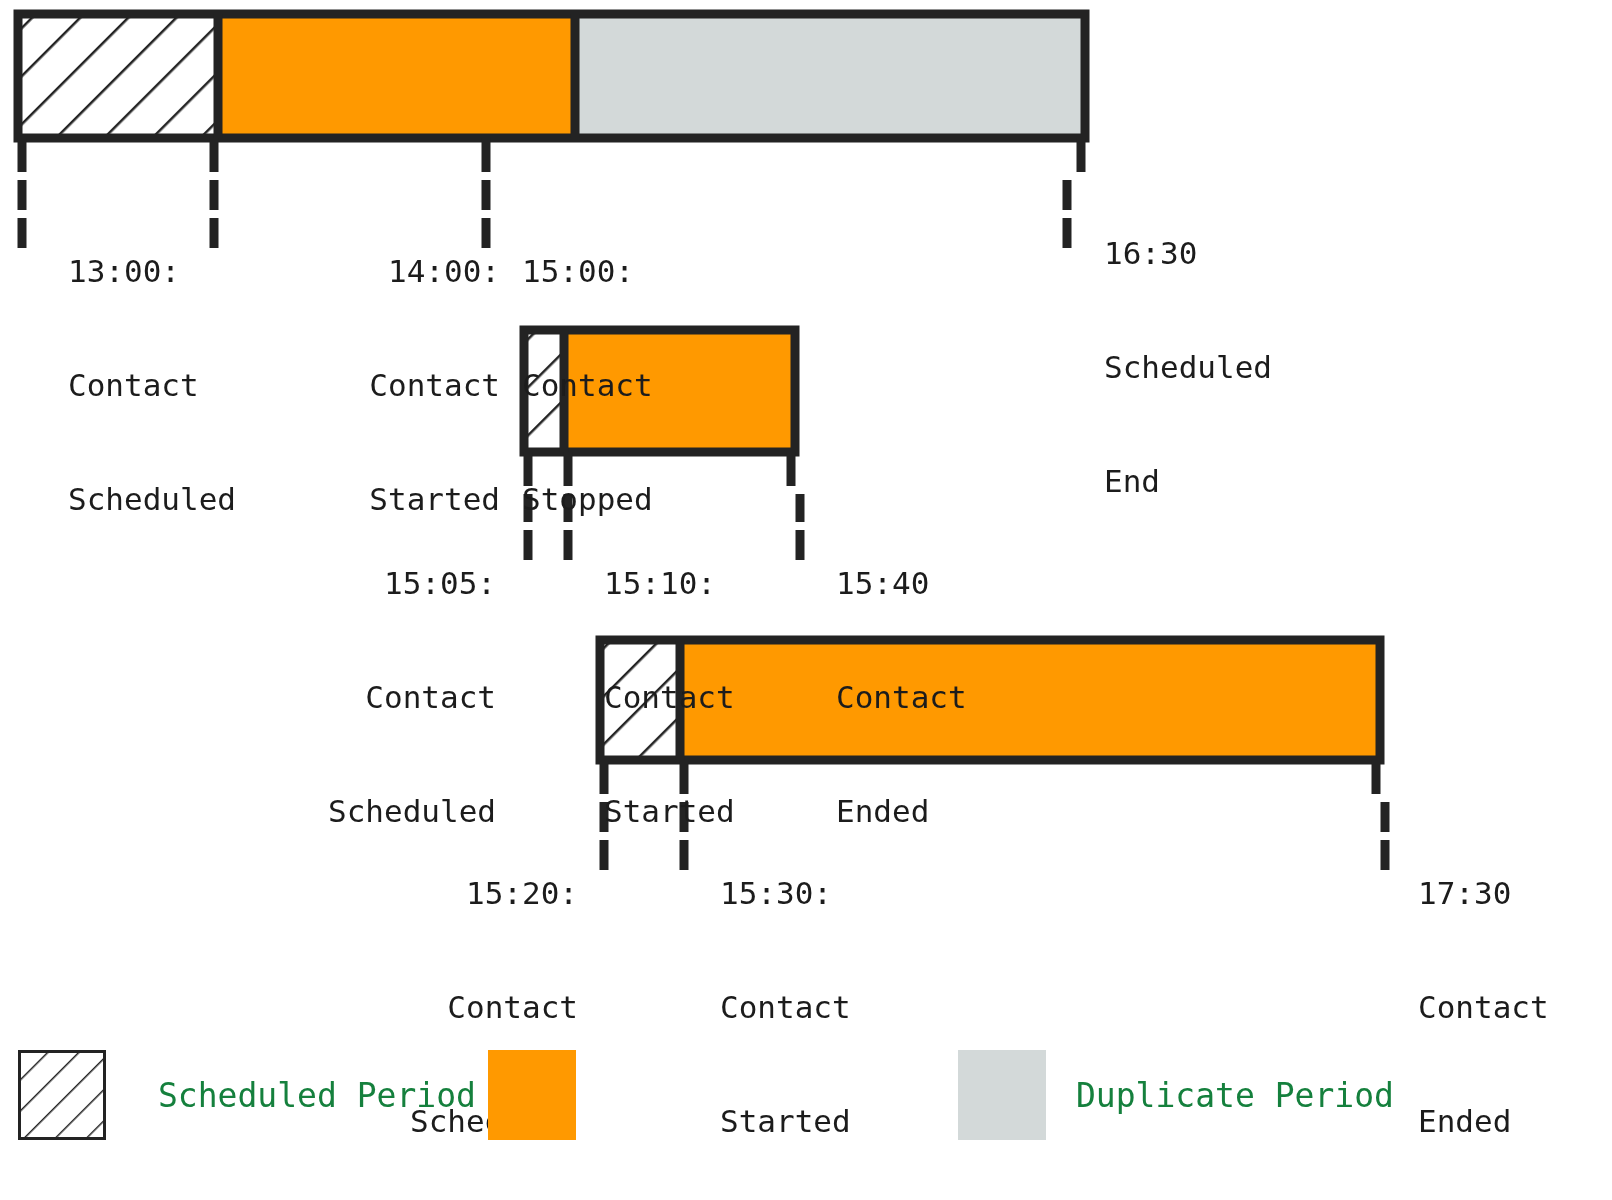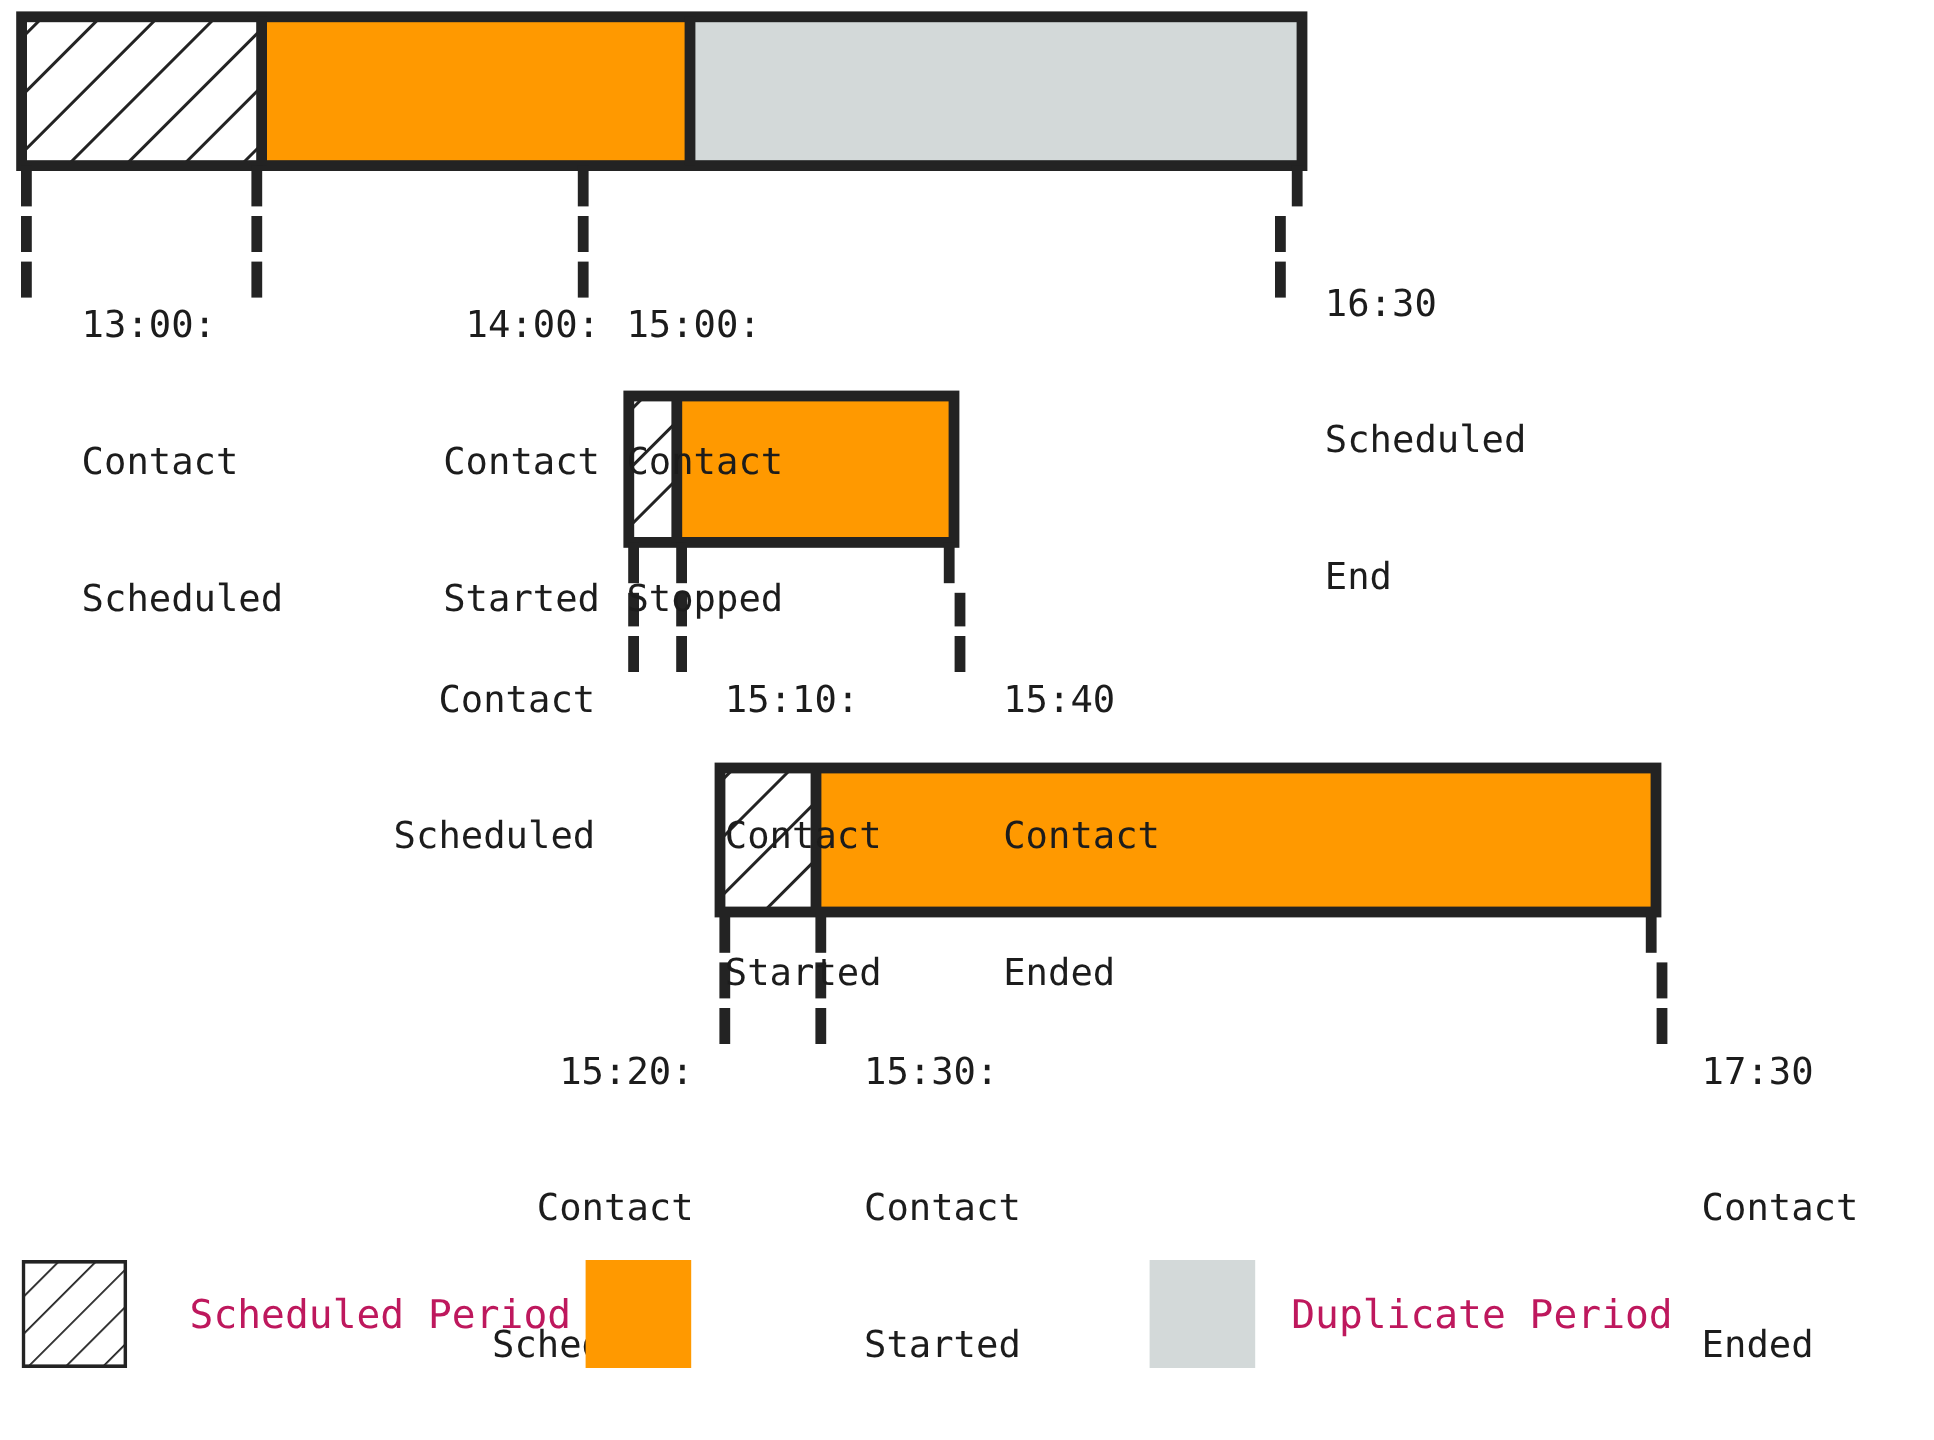--- a/index.html
+++ b/index.html
@@ -22,21 +22,21 @@
 
   .legend{position:absolute;left:0;top:1040px;width:1612px;height:120px;}
   .legend-item{position:absolute;top:0;height:120px;}
   .legend-swatch{
     position:absolute;left:0;top:10px;width:88px;height:90px;
     box-sizing:border-box;
   }
   .legend-text{
     position:absolute;top:36px;
     font-family:"DejaVu Sans Mono","Liberation Mono",monospace;
-    font-size:33px;line-height:40px;color:#be185d;white-space:pre;
+    font-size:33px;line-height:40px;color:#15803d;white-space:pre;
   }
 </style>
 </head>
 <body>
 
 <div id="stage">
 
   <svg id="diagram" viewBox="0 0 1612 1200">
     <defs>
       <pattern id="hatch" width="34" height="34" patternTransform="rotate(45)" patternUnits="userSpaceOnUse">
@@ -136,20 +136,21 @@
     <div>Stopped</div>
   </div>
 
   <div class="tick-label la" style="left:1104px;top:158px;width:300px;">
     <div>16:30</div>
     <div>Scheduled</div>
     <div>End</div>
   </div>
 
   <div class="tick-label ra" style="left:180px;top:488px;width:316px;">
+    <div>15:05:</div>
     <div>Contact</div>
     <div>Scheduled</div>
   </div>
 
   <div class="tick-label la" style="left:604px;top:488px;width:260px;">
     <div>15:10:</div>
     <div>Contact</div>
     <div>Started</div>
   </div>
 

